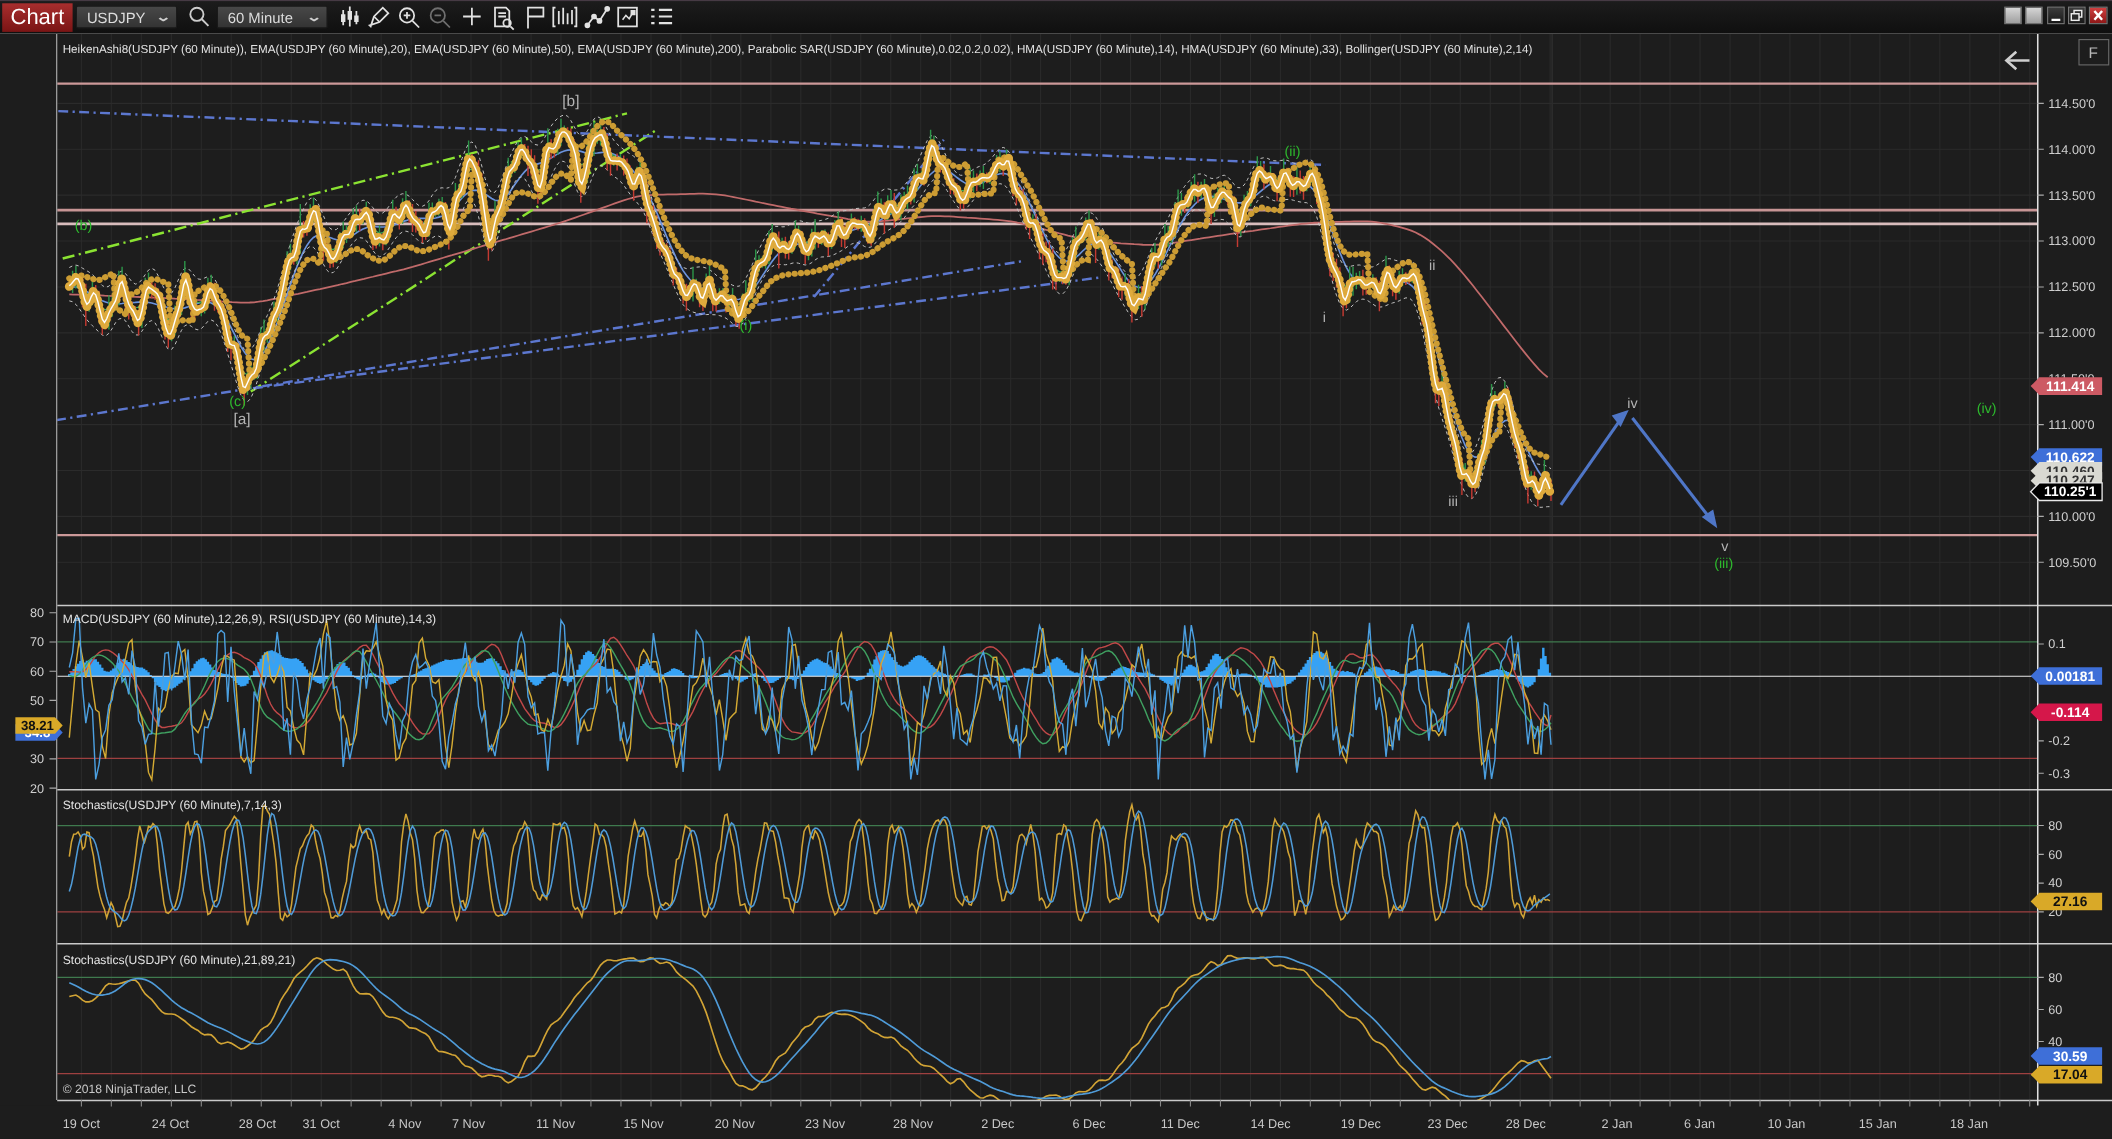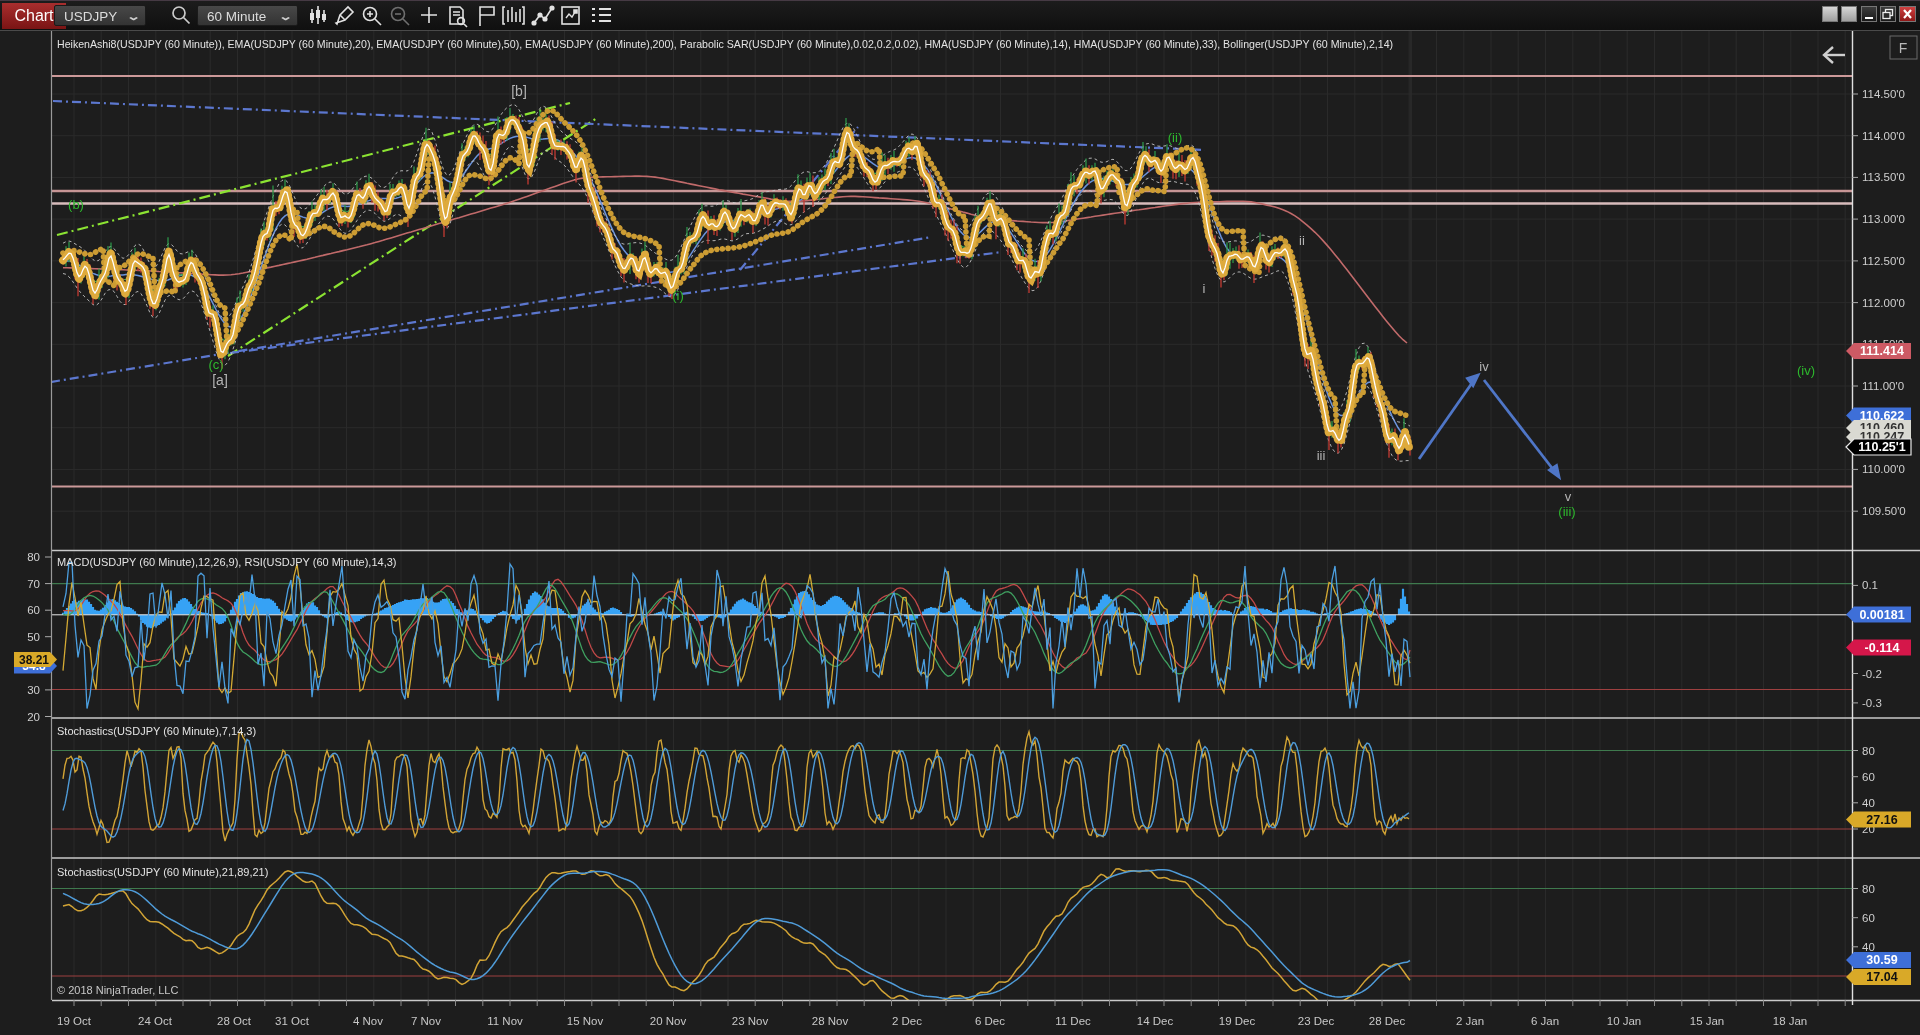--- a/index.html
+++ b/index.html
@@ -1,15 +1,15 @@
 <!DOCTYPE html>
 <html><head><meta charset="utf-8"><style>html,body{margin:0;padding:0;width:1920px;height:1035px;background:#1d1d1d;overflow:hidden;font-family:"Liberation Sans",sans-serif}#tb{position:absolute;top:0;left:0;width:1920px;height:30px;background:linear-gradient(#1c1c1c,#0f0f0f);border-top:1px solid #463a44}.dd{position:absolute;top:4px;height:21px;background:linear-gradient(#484848,#333);border:1px solid #1a1a1a;border-radius:2px;color:#dcdcdc;font-size:13.5px;line-height:21px;padding-left:9px;box-sizing:border-box}.chev{position:absolute;right:7px;top:0px;font-size:11px;color:#cfcfcf;font-weight:bold;transform:scaleX(1.6)}.wbtn{position:absolute;top:5px;width:16px;height:16px;border:1px solid #777;box-sizing:border-box}</style></head><body>
 <div id="tb">
-    <div style="position:absolute;left:2px;top:2px;width:64px;height:26px;background:linear-gradient(#a82e2e,#7a1414);color:#fff;font-size:16px;text-align:center;line-height:26px">Chart</div>
-    <div class="dd" style="left:54px;width:92px">USDJPY<span class="chev">⌄</span></div>
+    <div style="position:absolute;left:2px;top:2px;width:64px;height:26px;background:linear-gradient(#a82e2e,#7a1414);color:#fff;font-size:20px;text-align:center;line-height:26px">Chart</div>
+    <div class="dd" style="left:69px;width:92px">USDJPY<span class="chev">⌄</span></div>
     <svg width="26" height="26" viewBox="0 0 26 26" style="position:absolute;left:168px;top:2px">
       <circle cx="11" cy="10" r="6" stroke="#ccc" stroke-width="1.7" fill="none"></circle>
       <path d="M15.5 14.5l6 6" stroke="#ccc" stroke-width="1.7"></path>
     </svg>
     <div class="dd" style="left:197px;width:101px">60 Minute<span class="chev">⌄</span></div>
 <svg width="620" height="30" viewBox="0 0 620 30" style="position:absolute;left:0;top:0">
 <g stroke="#e2e2e2" stroke-width="1.6" fill="none">
 <path d="M312 8v14M318 5v18M324 9v12"></path>
         <path d="M310 12h4v7h-4zM316 9h4v8h-4zM322 13h4v6h-4z" fill="#e2e2e2" stroke="none"></path>
 <path d="M337 23l3-9 8-8 5 5-8 8-9 3z" fill="none"></path>

